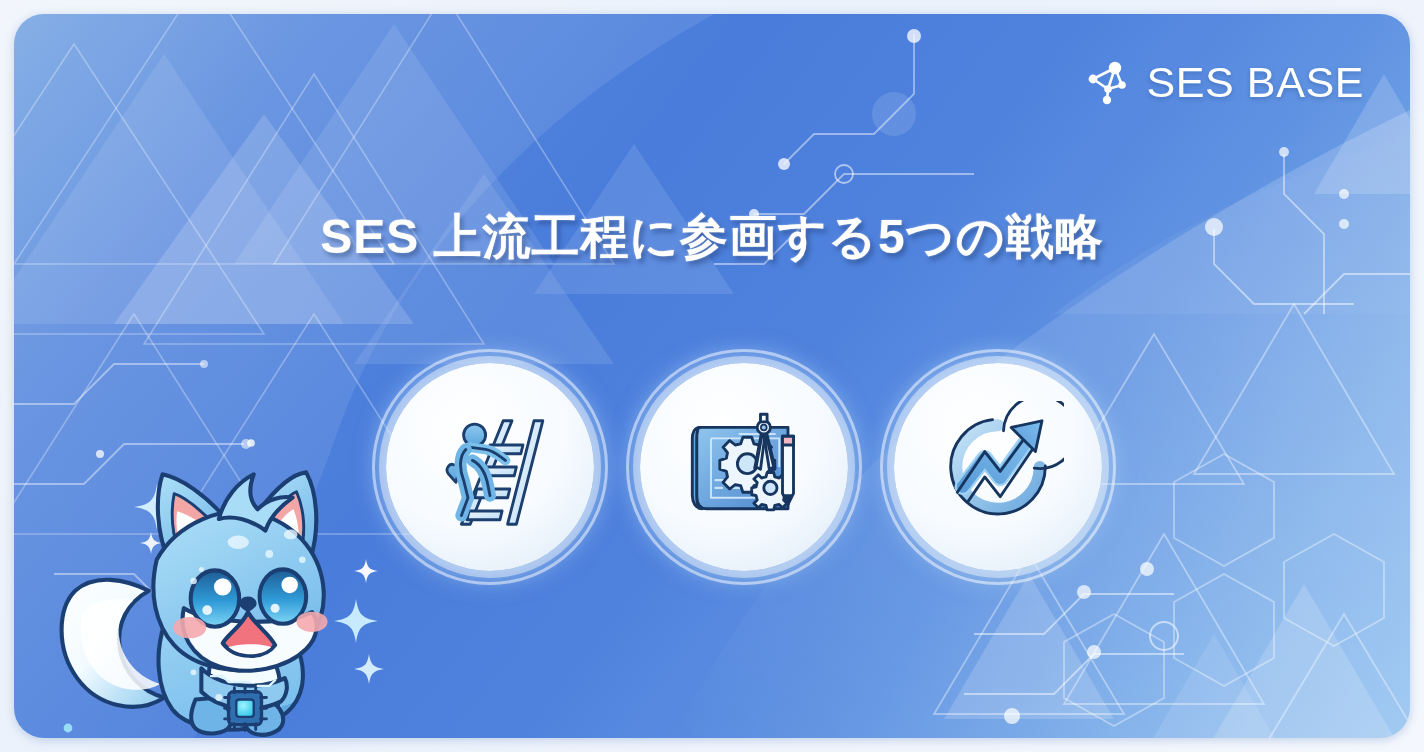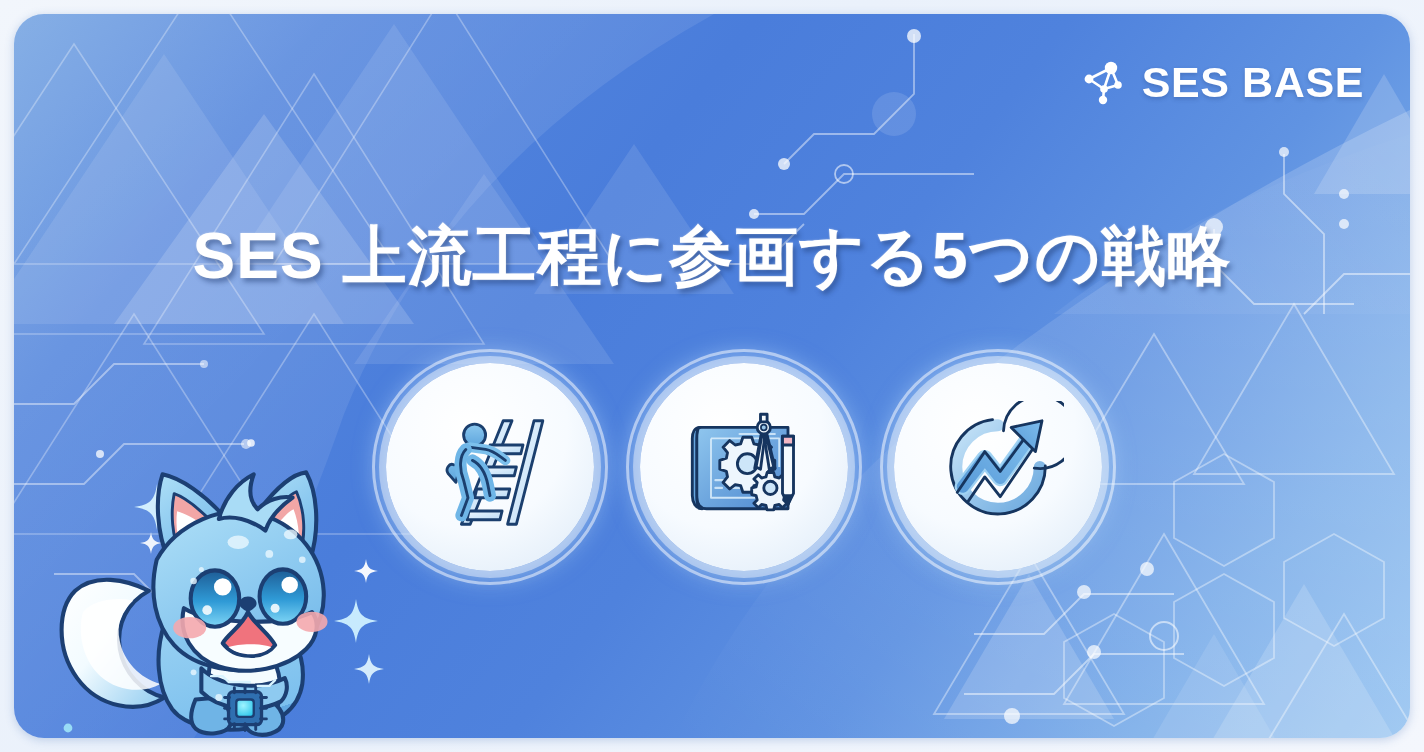--- a/index.html
+++ b/index.html
@@ -36,38 +36,37 @@
   .swoosh{position:absolute;inset:0;}
 
   
   #logo{
     position:absolute;right:46px;top:44px;
     display:flex;align-items:center;gap:14px;
     z-index:20;
   }
   #logo .logo-mark{width:48px;height:48px;display:block;}
   #logo .logo-text{
-    color:#ffffff;font-size:43px;font-weight:bold;
+    color:#ffffff;font-size:43px;font-weight:normal;
     letter-spacing:.6px;line-height:1;
     text-shadow:0 2px 4px rgba(30,60,120,.30);
     white-space:nowrap;
   }
 
   
   #title{
     position:absolute;left:0;right:0;top:196px;
     text-align:center;z-index:20;
     color:#ffffff;
-    font-size:64px;font-weight:bold;
+    font-size:48px;font-weight:bold;
     letter-spacing:1px;line-height:1.12;
     white-space:nowrap;
     text-shadow:
       3px 4px 5px rgba(24,50,105,.45),
       0 0 2px rgba(255,255,255,.5);
-    margin-top: 11px;
   }
 
   
   #icon-row{
     position:absolute;left:372px;top:345px;
     width:716px;height:216px;
     display:flex;align-items:center;justify-content:space-between;
     z-index:18;
   }
   .icon-circle{

